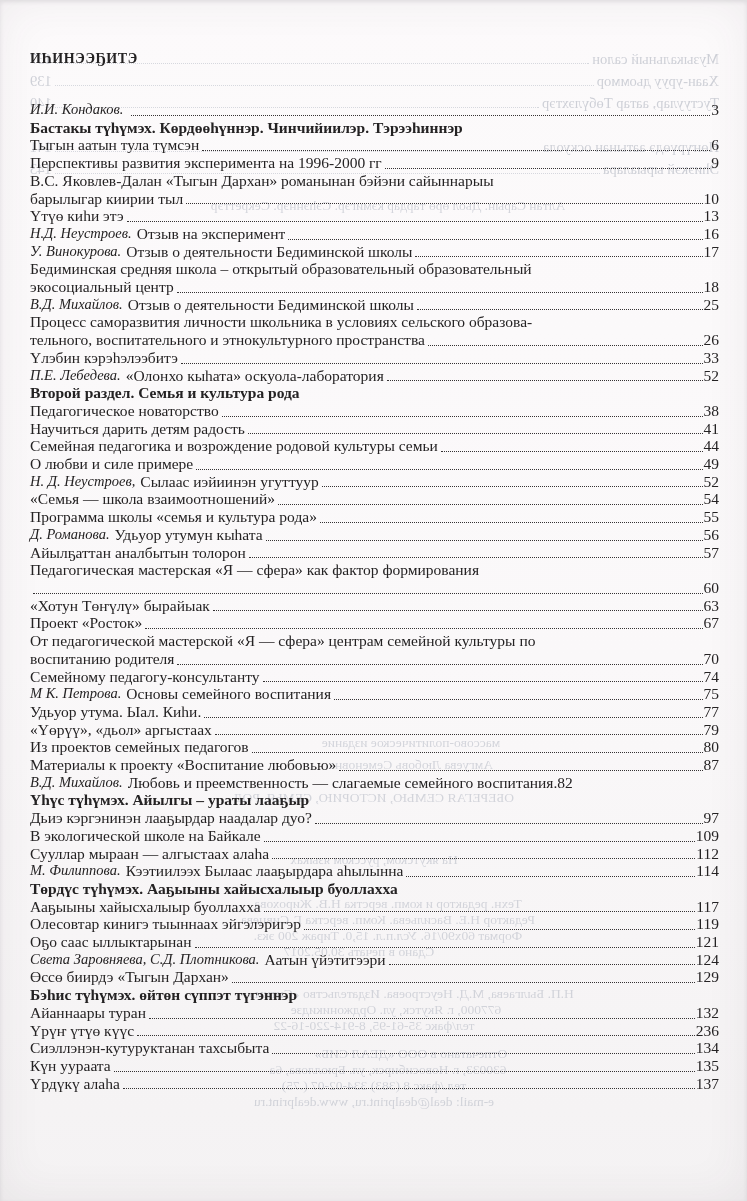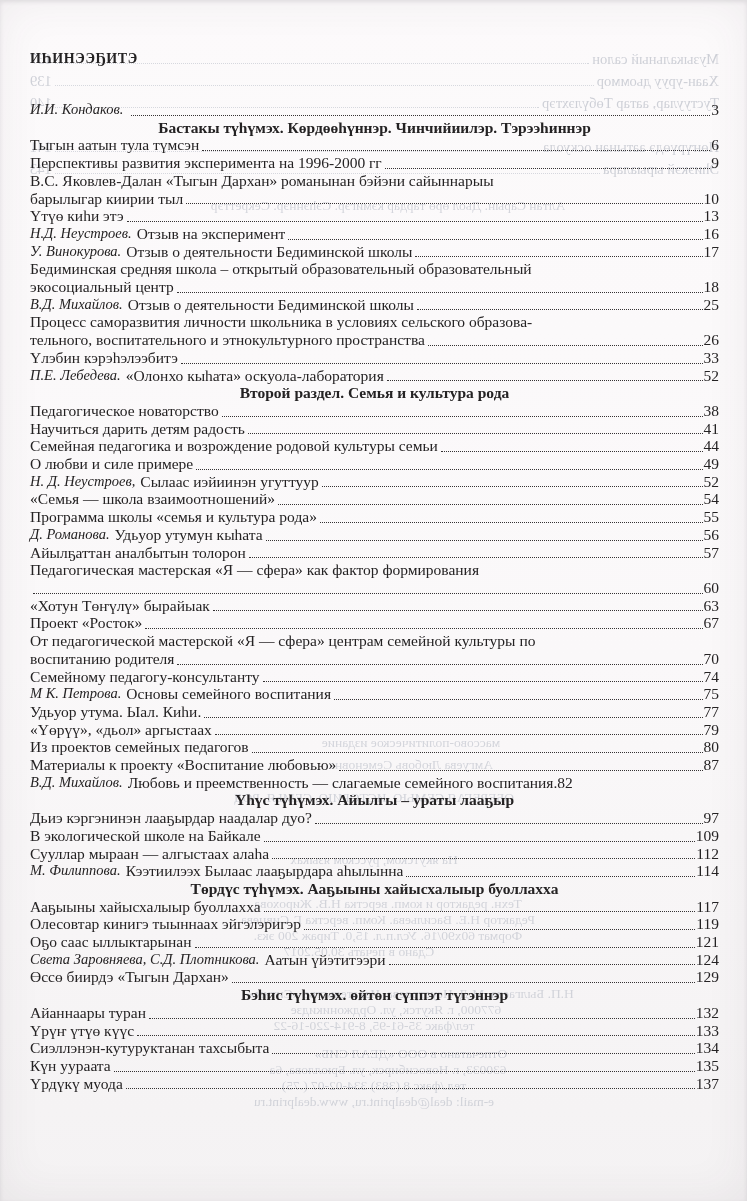--- a/index.html
+++ b/index.html
@@ -41,21 +41,21 @@
   .row{
     display:flex;align-items:flex-end;
     font-size:15.5px;line-height:17.7px;white-space:nowrap;
   }
   .row .text{flex:0 1 auto;overflow:hidden;}
   .author{font-style:italic;font-size:14.5px;margin-right:5px;}
   .leader{flex:1 1 auto;min-width:8px;border-bottom:1.8px dotted #353233;margin:0 1px 3px 3px;}
   .row.nofill{justify-content:flex-start;}
   .pagenum{flex:0 0 auto;}
   .heading{
-    text-align:center;font-weight:bold;
+    font-weight:bold;
     font-size:15.5px;line-height:17.7px;white-space:nowrap;
   }
 </style>
 </head>
 <body>
 
 <div class="page">
   <div class="ghost-layer" id="ghost-layer">
       <div class="ghost-line" style="top: 51px;">
         <span>Музыкальный салон</span>
@@ -336,32 +336,32 @@
         </div>
         <div class="heading">Бэһис түһүмэх. өйтөн сүппэт түгэннэр</div>
         <div class="row">
           <span class="text">Айаннаары туран</span>
           <span class="leader"></span>
           <span class="pagenum">132</span>
         </div>
         <div class="row">
           <span class="text">Үрүҥ үтүө күүс</span>
           <span class="leader"></span>
-          <span class="pagenum">133</span>
+          <span class="pagenum">236</span>
         </div>
         <div class="row">
           <span class="text">Сиэллэнэн-кутуруктанан тахсыбыта</span>
           <span class="leader"></span>
           <span class="pagenum">134</span>
         </div>
         <div class="row">
           <span class="text">Күн уураата</span>
           <span class="leader"></span>
           <span class="pagenum">135</span>
         </div>
         <div class="row">
-          <span class="text">Үрдүкү муода</span>
+          <span class="text">Үрдүкү алаһа</span>
           <span class="leader"></span>
           <span class="pagenum">137</span>
         </div>
       </div>
   </div>
 </div>
 
 </body></html>

